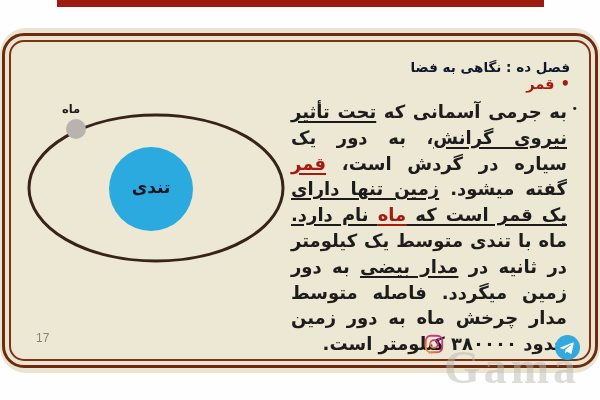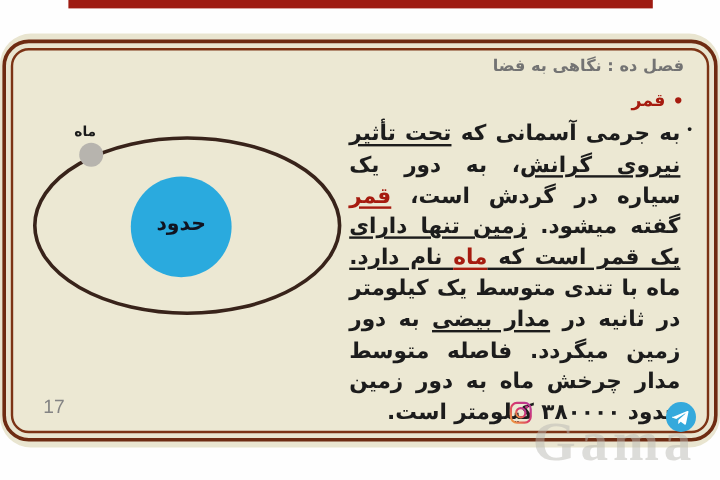--- a/index.html
+++ b/index.html
@@ -10,35 +10,35 @@
   
   #topbar{left:57px;top:0;width:487px;height:7px;background:#9e1b12;}
 
   
   #panel{left:0;top:28px;width:600px;height:345px;background:#e9e5d0;border-radius:26px;z-index:1;}
   #border-outer{left:2px;top:5px;right:2px;bottom:5px;border:3px solid #6e2b12;border-radius:22px;}
   #border-inner{left:9px;top:12px;right:9px;bottom:12px;border:2px solid #7c3315;border-radius:15px;background:#ece8d3;}
 
   
   .rtl{direction:rtl;unicode-bidi:embed;}
-  #slide-title{right:30px;top:47px;font-size:13.5px;font-weight:bold;color:#737373;z-index:3;}
+  #slide-title{right:30px;top:59px;font-size:13.5px;font-weight:bold;color:#0f172a;z-index:3;}
   #bullet-heading{right:30px;top:76px;font-size:14.5px;font-weight:bold;color:#a61b0f;z-index:3;display:flex;gap:6px;align-items:center;}
   #bullet-heading .dot{font-size:15px;line-height:1;}
   #body-paragraph{right:33px;top:99px;width:276px;font-size:18px;font-weight:bold;color:#1c1c1c;line-height:25.8px;text-align:justify;z-index:3;}
   #body-paragraph .u{text-decoration:underline;text-underline-offset:3px;text-decoration-thickness:1.5px;}
   #body-paragraph .red{color:#a61b0f;}
   #para-bullet{right:22px;top:102px;font-size:11px;color:#1c1c1c;z-index:3;}
 
   
   #diagram-svg{left:0;top:0;width:600px;height:400px;z-index:2;pointer-events:none;}
   #earth-label{left:111px;top:177px;width:80px;text-align:center;font-size:17px;font-weight:bold;color:#101320;z-index:3;}
   #moon-label{left:56px;top:102px;width:30px;text-align:center;font-size:11.5px;font-weight:bold;color:#1a1a1a;z-index:3;}
 
   
-  #page-number{left:36px;top:331px;font-size:16px;color:#848484;font-family:"Liberation Sans",sans-serif;z-index:3;}
+  #page-number{left:36px;top:331px;font-size:12px;color:#848484;font-family:"Liberation Sans",sans-serif;z-index:3;}
   #instagram-icon{left:423px;top:333px;width:22px;height:22px;z-index:4;cursor:pointer;}
   #telegram-icon{left:555px;top:335px;width:25px;height:25px;z-index:4;cursor:pointer;}
   #watermark{left:444px;top:341px;font-size:46px;font-weight:bold;letter-spacing:4px;color:#b9b8b2;opacity:.48;z-index:5;font-family:Liberation Serif, serif;pointer-events:none;}
 </style>
 </head>
 <body>
 
 <div id="page">
 
   <div id="topbar" class="abs"></div>
@@ -46,21 +46,21 @@
   <div id="panel" class="abs">
     <div id="border-outer" class="abs"></div>
     <div id="border-inner" class="abs"></div>
   </div>
 
   <svg id="diagram-svg" class="abs" viewBox="0 0 600 400">
     <ellipse cx="156" cy="188" rx="127" ry="73" fill="none" stroke="#38231a" stroke-width="3"></ellipse>
     <circle cx="151" cy="189" r="42" fill="#2aaade"></circle>
     <circle cx="76" cy="129" r="10" fill="#b7b4ae"></circle>
   </svg>
-  <div id="earth-label" class="abs rtl">حدود</div>
+  <div id="earth-label" class="abs rtl">تندی</div>
   <div id="moon-label" class="abs rtl">ماه</div>
 
   <div id="slide-title" class="abs rtl">فصل ده : نگاهی به فضا</div>
 
   <div id="bullet-heading" class="abs rtl">
     <span class="dot">•</span>
     <span>قمر</span>
   </div>
 
   <div id="para-bullet" class="abs">•</div>

